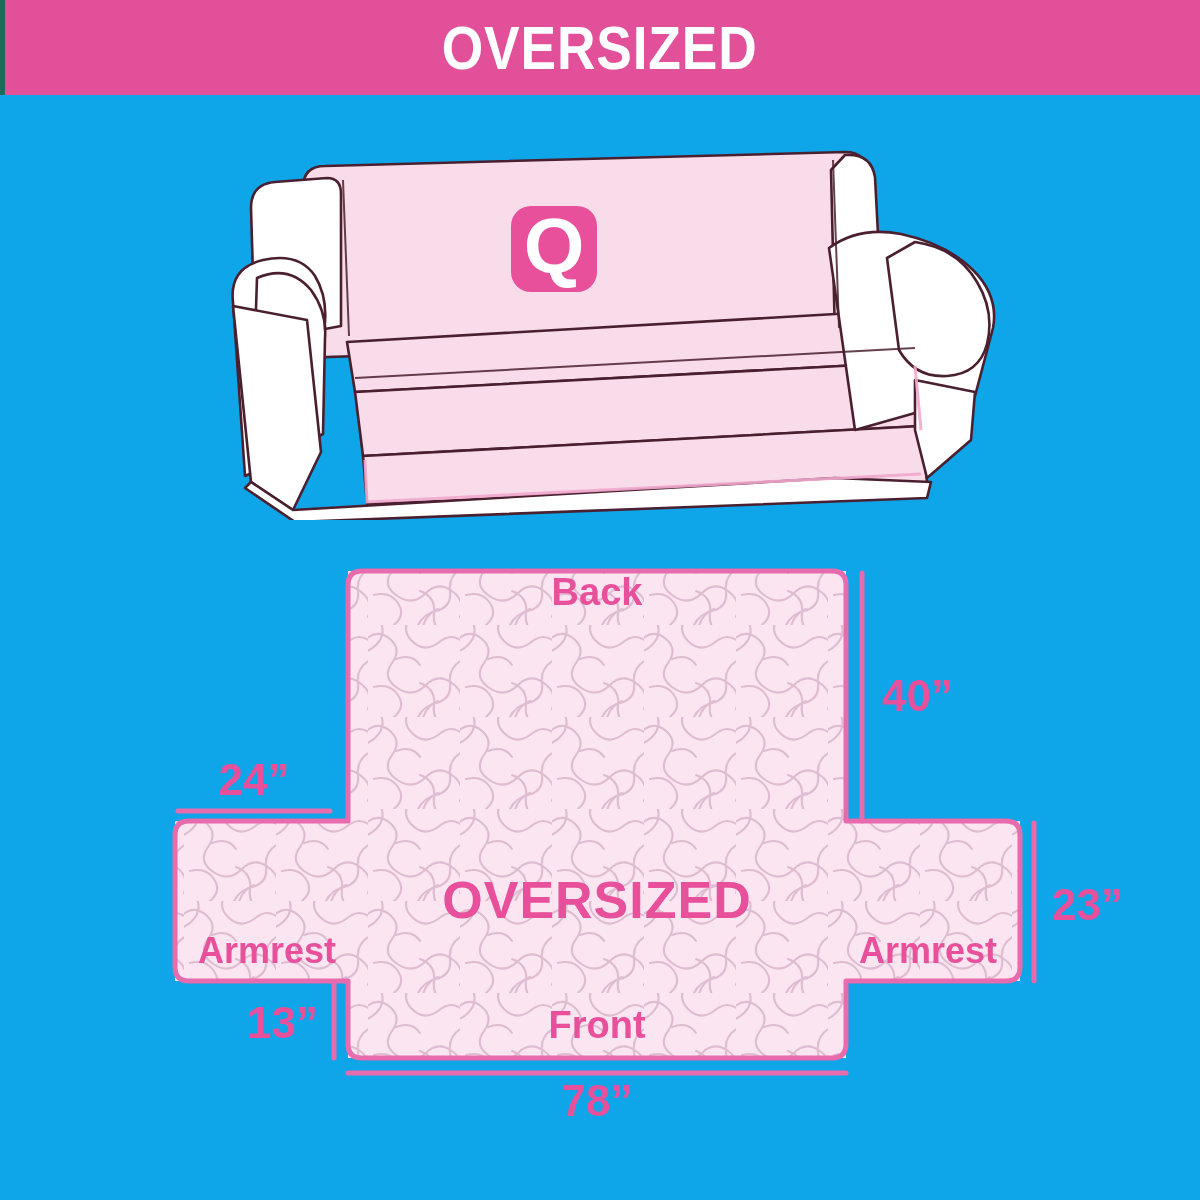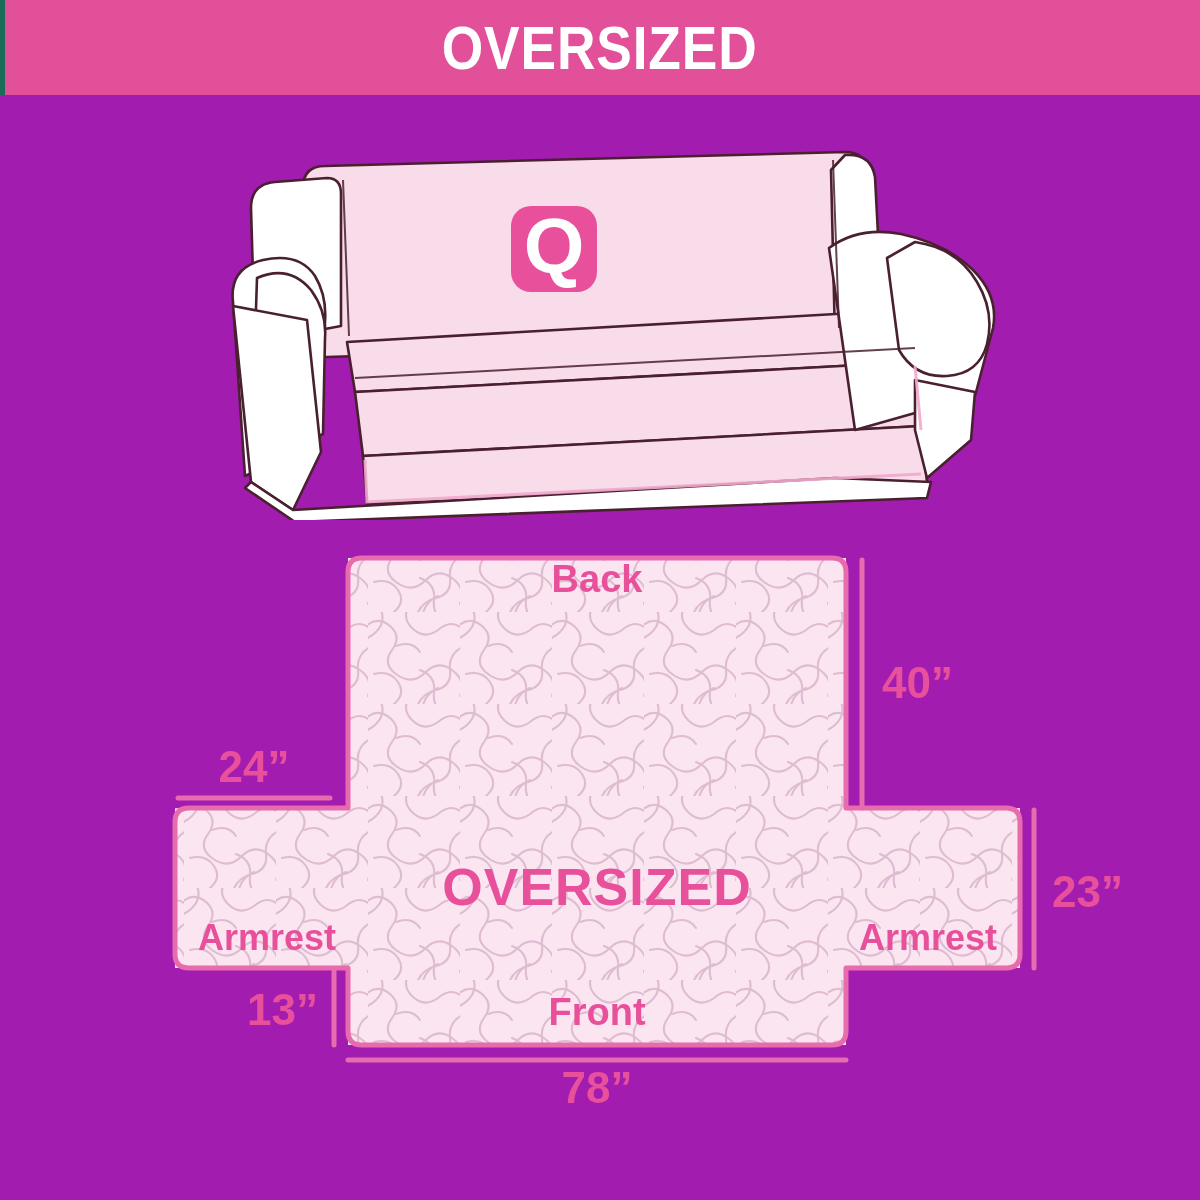--- a/index.html
+++ b/index.html
@@ -12,21 +12,21 @@
     height: 1200px;
     font-family: "Liberation Sans", sans-serif;
     overflow: hidden;
     position: relative;
   }
 
   #root {
     position: relative;
     width: 1200px;
     height: 1200px;
-    background: #a21caf;
+    background: #0ea5e9;
   }
 
   
   .header-banner {
     position: absolute;
     left: 0;
     top: 0;
     width: 1200px;
     height: 95px;
     background: #e3509a;
@@ -62,21 +62,21 @@
     top: 130px;
     width: 790px;
     height: 390px;
   }
   .sofa-svg { display: block; width: 790px; height: 390px; }
 
   
   .layout-wrap {
     position: absolute;
     left: 0;
-    top: 520px;
+    top: 533px;
     width: 1200px;
     height: 600px;
   }
   .layout-svg { display: block; width: 1200px; height: 600px; }
 
   .dim-label {
     font-family: "Liberation Sans", sans-serif;
     font-weight: bold;
     fill: #e8509c;
   }

